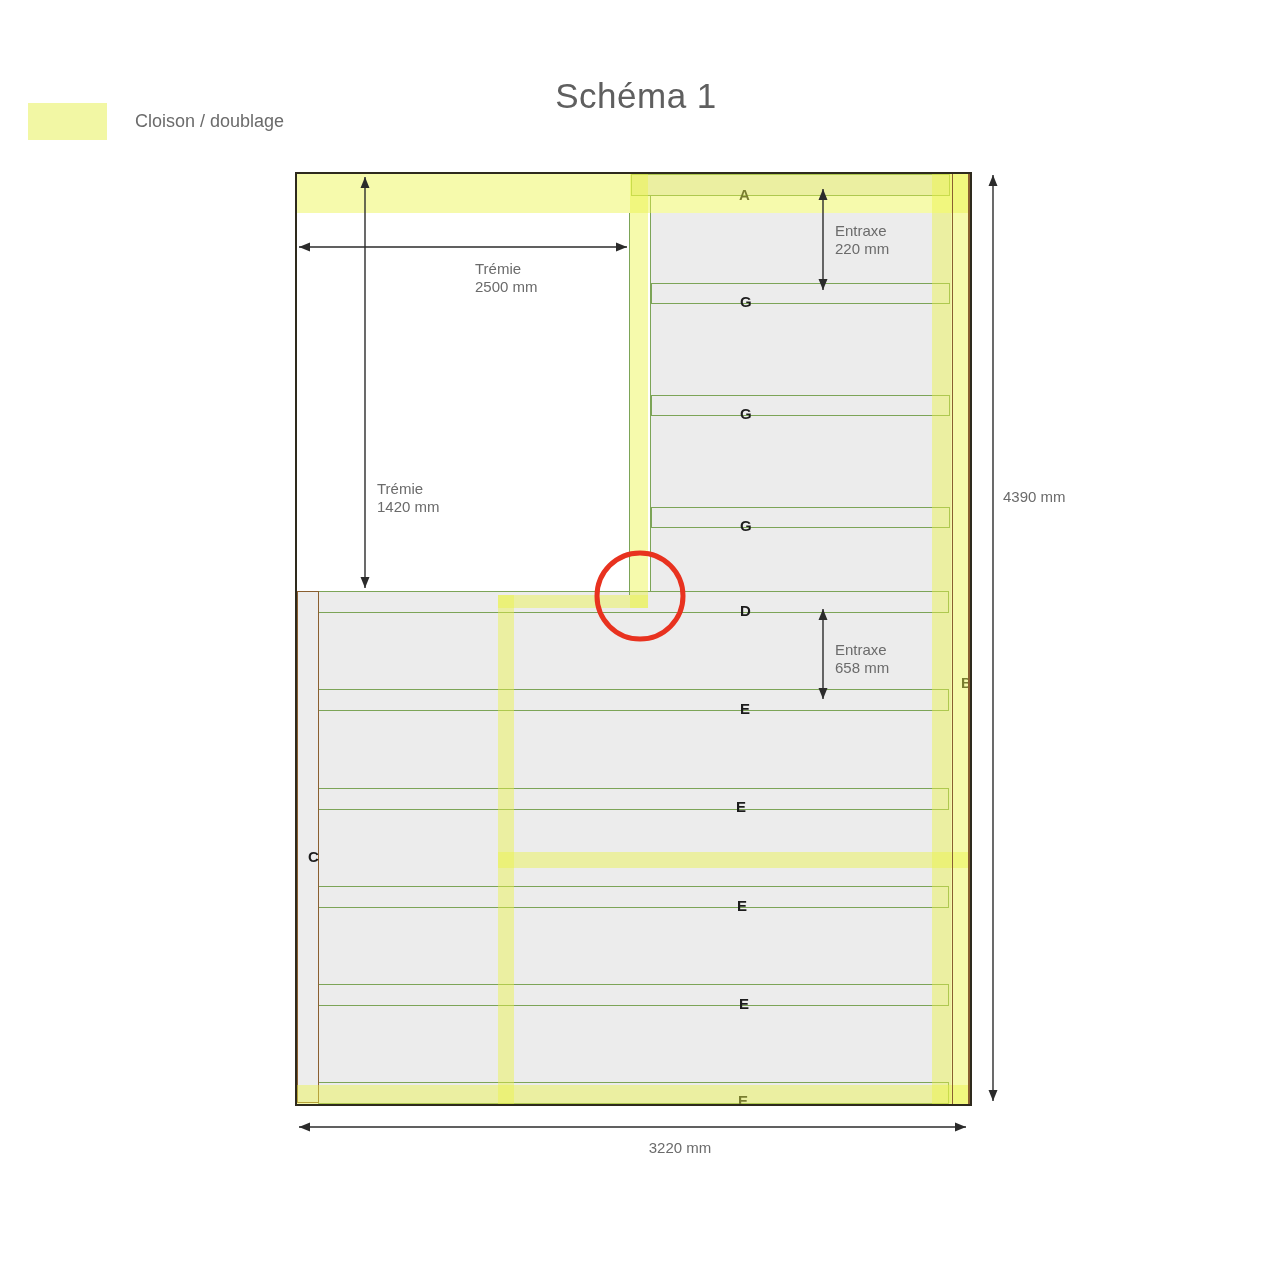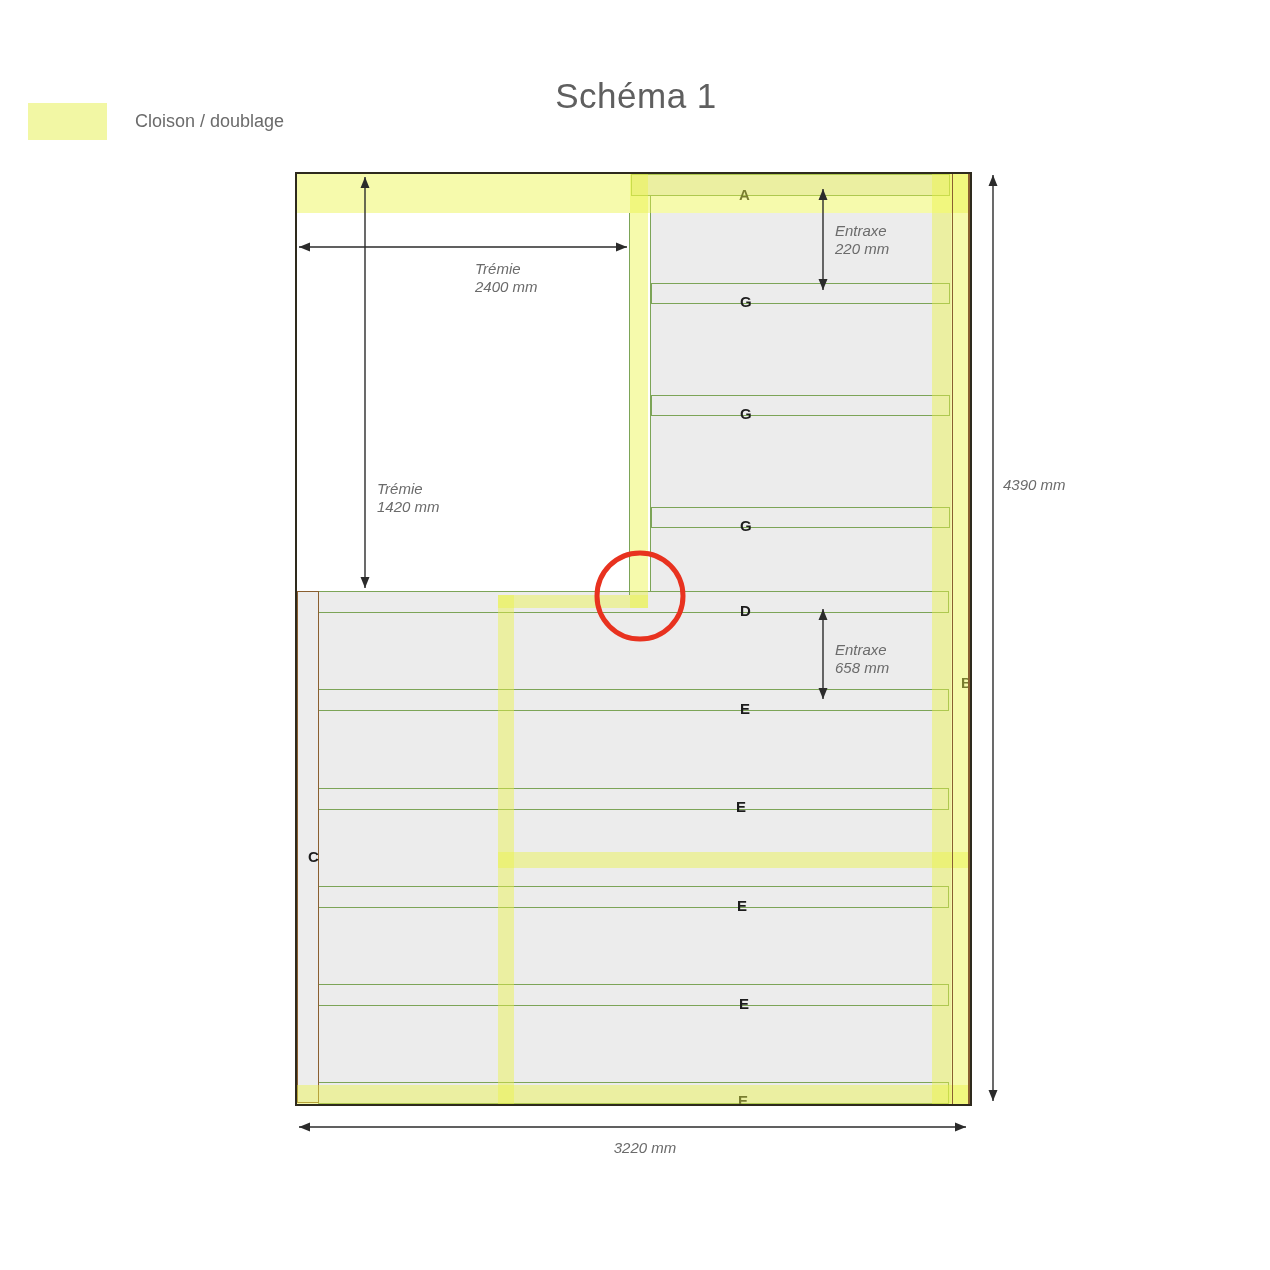--- a/index.html
+++ b/index.html
@@ -11,21 +11,21 @@
   #legend-label{position:absolute;left:135px;top:111px;font-size:18px;color:#6b6b6b;}
   .gray{position:absolute;background:#ececec;}
   .strip{position:absolute;box-sizing:border-box;border:1.4px solid #7ca457;background:#ececec;}
   .band{position:absolute;background:rgba(236,243,72,0.45);}
   .strip-label{position:absolute;transform:translate(-50%,-50%);font-weight:bold;
                font-size:15px;color:#1c1c1c;white-space:nowrap;}
   .gline{position:absolute;background:#7ca457;}
   .bline{position:absolute;background:#8a5f30;}
   .ccol{position:absolute;box-sizing:border-box;border:1.5px solid #8a5f30;background:#ededed;}
   #frame{position:absolute;box-sizing:border-box;border:2.5px solid #2e2a1d;background:transparent;}
-  .dimtext{position:absolute;font-size:15px;line-height:18px;color:#6b6b6b;white-space:nowrap;font-style:italic;}
+  .dimtext{position:absolute;font-size:15px;line-height:18px;color:#6b6b6b;white-space:nowrap;}
   .dimtext.center{transform:translateX(-50%);text-align:center;}
   #overlay{position:absolute;left:0;top:0;pointer-events:none;}
 </style>
 </head>
 <body>
 
 <div id="stage">
   <div id="title" style="color: rgb(95, 95, 95);">Schéma 1</div>
   <div id="legend-swatch" style="background: rgb(242, 247, 164);"></div>
   <div id="legend-label">Cloison / doublage</div>
@@ -84,33 +84,33 @@
       <line x1="993" y1="175" x2="993" y2="1101" stroke="#2b2b2b" stroke-width="1.4"></line>
       <polygon points="993,175 988.5,186 997.5,186" fill="#2b2b2b"></polygon>
       <polygon points="993,1101 988.5,1090 997.5,1090" fill="#2b2b2b"></polygon>
       <line x1="299" y1="1127" x2="966" y2="1127" stroke="#2b2b2b" stroke-width="1.4"></line>
       <polygon points="299,1127 310,1122.5 310,1131.5" fill="#2b2b2b"></polygon>
       <polygon points="966,1127 955,1122.5 955,1131.5" fill="#2b2b2b"></polygon>
       <circle cx="640" cy="596" r="43" fill="none" stroke="#e8321f" stroke-width="5"></circle>
     </svg>
     <div class="dimtext" style="left: 475px; top: 260px;">
       <div>Trémie</div>
-      <div>2400 mm</div>
+      <div>2500 mm</div>
     </div>
     <div class="dimtext" style="left: 377px; top: 480px;">
       <div>Trémie</div>
       <div>1420 mm</div>
     </div>
     <div class="dimtext" style="left: 835px; top: 222px;">
       <div>Entraxe</div>
       <div>220 mm</div>
     </div>
     <div class="dimtext" style="left: 835px; top: 641px;">
       <div>Entraxe</div>
       <div>658 mm</div>
     </div>
-    <div class="dimtext" style="left: 1003px; top: 476px;">
+    <div class="dimtext" style="left: 1003px; top: 488px;">
       <div>4390 mm</div>
     </div>
-    <div class="dimtext center" style="left: 645px; top: 1139px;">
+    <div class="dimtext center" style="left: 680px; top: 1139px;">
       <div>3220 mm</div>
     </div>
   </div>
 
 </body></html>

